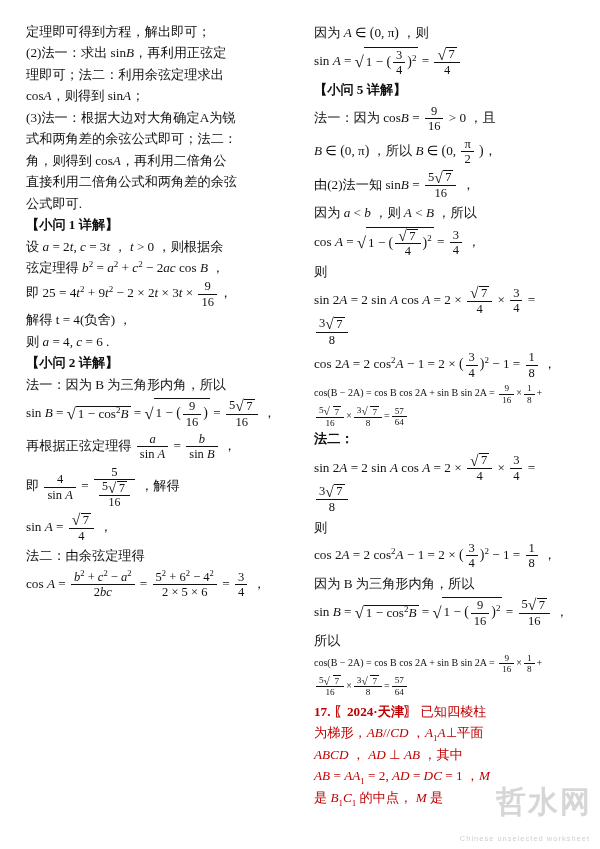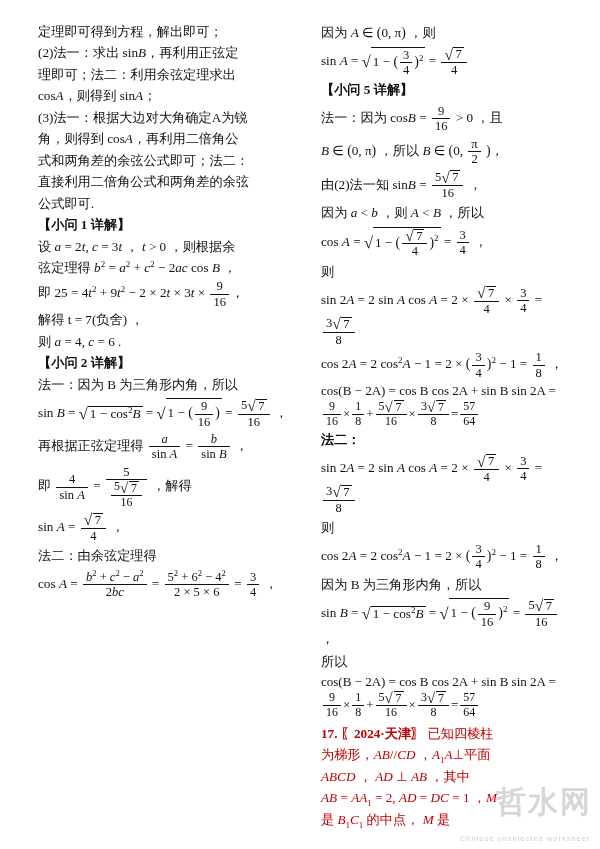--- a/index.html
+++ b/index.html
@@ -13,21 +13,20 @@
   }
   .page{
     position:absolute;inset:0;
     padding:22px 26px 10px 26px;
     box-sizing:border-box;
   }
   .cols{
     display:flex;
     gap:26px;
     height:100%;
-    margin-left:12px;
   }
   .col{
     width:262px;
     font-size:13.2px;
     line-height:1.55;
   }
   .col.right{width:258px;}
   p{margin:0 0 1px 0;}
   .bold{font-weight:bold;}
   .sec{font-weight:bold;}
@@ -59,21 +58,21 @@
     transform:translateY(-50%);
     font-size:1.25em;
   }
   .sqrt>.rad{
     display:inline-block;
     border-top:1px solid #111;
     padding:0 2px;
   }
   sup{font-size:0.68em;vertical-align:super;line-height:0;}
   sub{font-size:0.68em;vertical-align:sub;line-height:0;}
-  .tiny{font-size:13px;line-height:1.3;}
+  .tiny{font-size:10px;line-height:1.3;}
   .tiny .frac{font-size:0.92em;}
   .line{margin:3px 0;}
   .paren{font-size:1.05em;}
 
   
   .wm{
     position:absolute;
     right:8px;bottom:26px;
     font-size:30px;
     font-weight:bold;
@@ -104,40 +103,40 @@
       <p>
         <span>(2)法一：求出 sin</span><span class="m">B</span><span>，再利用正弦定</span>
       </p>
       <p>
         <span>理即可；法二：利用余弦定理求出</span>
       </p>
       <p>
         <span class="up">cos</span><span class="m">A</span><span>，则得到 sin</span><span class="m">A</span><span>；</span>
       </p>
       <p><span>(3)法一：根据大边对大角确定A为锐</span></p>
+      <p><span>式和两角差的余弦公式即可；法二：</span></p>
       <p>
         <span>角，则得到 cos</span><span class="m">A</span><span>，再利用二倍角公</span>
       </p>
-      <p><span>式和两角差的余弦公式即可；法二：</span></p>
       <p><span>直接利用二倍角公式和两角差的余弦</span></p>
       <p><span>公式即可.</span></p>
 
       <p class="sec">【小问 1 详解】</p>
 
       <p>
         设 <span class="m">a</span> = 2<span class="m">t</span>, <span class="m">c</span> = 3<span class="m">t</span> ， <span class="m">t</span> &gt; 0 ，则根据余
       </p>
       <p>
         弦定理得 <span class="m">b</span><sup>2</sup> = <span class="m">a</span><sup>2</sup> + <span class="m">c</span><sup>2</sup> − 2<span class="m">ac</span> cos <span class="m">B</span> ，
       </p>
       <p>
         即 25 = 4<span class="m">t</span><sup>2</sup> + 9<span class="m">t</span><sup>2</sup> − 2 × 2<span class="m">t</span> × 3<span class="m">t</span> ×
         <span class="frac"><span class="num">9</span><span class="den">16</span></span>，
       </p>
-      <p>解得 t = 7(负舍) ，</p>
+      <p>解得 t = 4(负舍) ，</p>
       <p>
         则 <span class="m">a</span> = 4, <span class="m">c</span> = 6 .
       </p>
 
       <p class="sec">【小问 2 详解】</p>
       <p>法一：因为 B 为三角形内角，所以</p>
 
       <p class="line">
         sin <span class="m">B</span> =
         <span class="sqrt"><span class="rad">1 − cos<sup>2</sup><span class="m">B</span></span></span>

